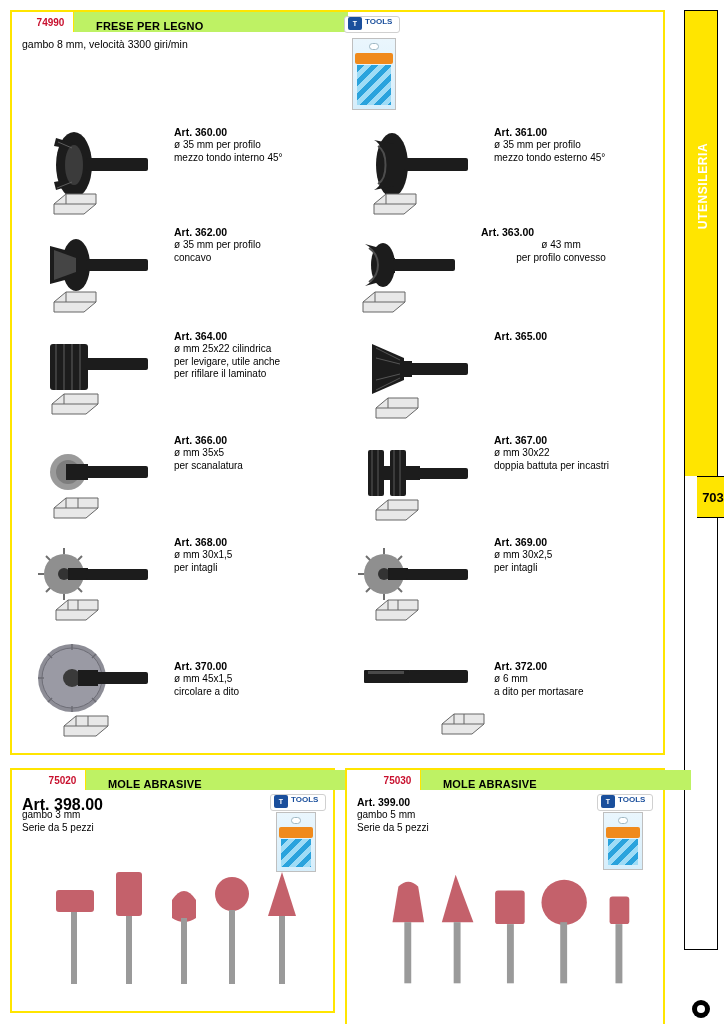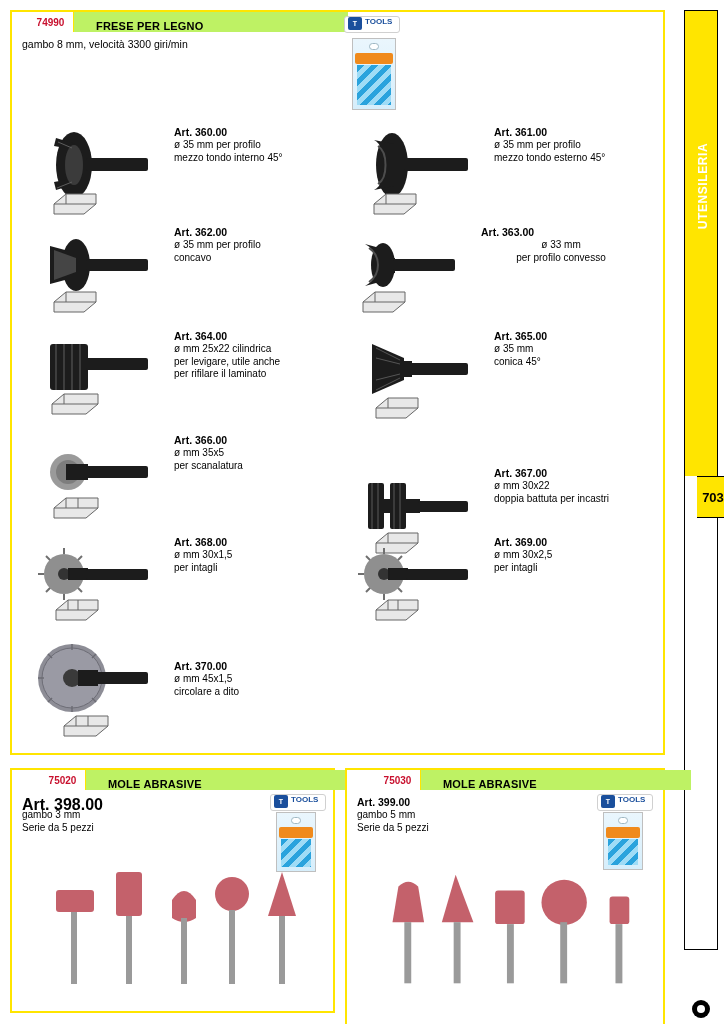--- a/index.html
+++ b/index.html
@@ -276,21 +276,21 @@
           </g>
           <path d="M38 28 C50 36, 50 54, 38 62" fill="none" stroke="#4d4d4d" stroke-width="2"></path>
           <g transform="translate(30,68)" fill="#e8e8e8" stroke="#666" stroke-width="1">
             <path d="M2 14 L14 4 L44 4 L44 14 L32 24 L2 24 Z"></path>
             <path d="M14 4 L14 14 L2 14" fill="none"></path>
             <path d="M44 14 L14 14" fill="none"></path>
           </g>
         </svg>
       </div>
       <div class="art">Art. 363.00</div>
-      <div class="desc" style="white-space:pre-line">ø 33 mm
+      <div class="desc" style="white-space:pre-line">ø 43 mm
 per profilo convesso</div>
     </div>
 
     <div class="prod" style="left:12px; top:312px;">
       <div class="img">
         <svg viewBox="0 0 145 96" width="145" height="96">
           <g fill="#1c1c1c">
             <rect x="26" y="20" width="38" height="46" rx="3"></rect>
             <rect x="62" y="34" width="62" height="12" rx="2"></rect>
           </g>
@@ -328,22 +328,20 @@
               <path d="M32 66 L56 54"></path>
           </g>
           <g transform="translate(30,70)" fill="#e8e8e8" stroke="#666" stroke-width="1">
             <path d="M2 14 L14 4 L44 4 L44 14 L32 24 L2 24 Z"></path>
             <path d="M14 4 L14 14 L2 14" fill="none"></path>
             <path d="M44 14 L14 14" fill="none"></path>
           </g>
         </svg>
       </div>
       <div class="art">Art. 365.00</div>
-      <div class="desc" style="white-space:pre-line">ø 35 mm
-conica 45°</div>
     </div>
 
     <div class="prod" style="left:12px; top:416px;">
       <div class="img">
         <svg viewBox="0 0 145 96" width="145" height="96">
           <ellipse cx="44" cy="44" rx="18" ry="18" fill="#9a9a9a"></ellipse>
           <ellipse cx="44" cy="44" rx="12" ry="12" fill="#7d7d7d"></ellipse>
           <g fill="#1c1c1c">
             <rect x="42" y="36" width="22" height="16"></rect>
             <rect x="62" y="38" width="62" height="12" rx="2"></rect>
@@ -354,21 +352,21 @@
             <path d="M46 14 L14 14" fill="none"></path>
             <path d="M26 4 L26 14" fill="none"></path>
           </g>
         </svg>
       </div>
       <div class="art">Art. 366.00</div>
       <div class="desc" style="white-space:pre-line">ø mm 35x5
 per scanalatura</div>
     </div>
 
-    <div class="prod" style="left:332px; top:416px;margin-top:33px;">
+    <div class="prod" style="left:332px; top:416px;">
       <div class="img">
         <svg viewBox="0 0 145 96" width="145" height="96">
           <g fill="#1c1c1c">
             <rect x="24" y="22" width="16" height="46" rx="2"></rect>
             <rect x="46" y="22" width="16" height="46" rx="2"></rect>
             <rect x="38" y="38" width="12" height="14"></rect>
             <rect x="60" y="38" width="16" height="14"></rect>
             <rect x="74" y="40" width="50" height="11" rx="2"></rect>
           </g>
           <g stroke="#5a5a5a" stroke-width="1">
@@ -479,20 +477,40 @@
             <path d="M46 14 L14 14" fill="none"></path>
             <path d="M26 4 L26 14" fill="none"></path>
           </g>
         </svg>
       </div>
       <div class="art" style="top:28px">Art. 370.00</div>
       <div class="desc" style="top:41px; white-space:pre-line">ø mm 45x1,5
 circolare a dito</div>
     </div>
 
+    <div class="prod" style="left:332px; top:620px; height:110px;">
+      <div class="img" style="height:110px">
+        <svg viewBox="0 0 145 110" width="145" height="110">
+          <g fill="#1c1c1c">
+            <rect x="20" y="38" width="46" height="13" rx="1"></rect>
+            <rect x="64" y="38" width="60" height="13" rx="2"></rect>
+          </g>
+          <rect x="24" y="39" width="36" height="3" fill="#4a4a4a"></rect>
+          <g transform="translate(96,78)" fill="#e8e8e8" stroke="#666" stroke-width="1">
+            <path d="M2 14 L14 4 L44 4 L44 14 L32 24 L2 24 Z"></path>
+            <path d="M14 4 L14 14 L2 14" fill="none"></path>
+            <path d="M44 14 L14 14" fill="none"></path>
+            <path d="M24 4 L24 14" fill="none"></path>
+          </g>
+        </svg>
+      </div>
+      <div class="art" style="top:28px">Art. 372.00</div>
+      <div class="desc" style="top:41px; white-space:pre-line">ø 6 mm
+a dito per mortasare</div>
+    </div>
 
   </div>
 
   <div class="frame frame-bl">
     <div class="hdr hdr-sub">
       <div class="code">75020</div>
       <div class="title">MOLE ABRASIVE</div>
     </div>
 
     <div style="position:absolute; left:10px; top:26px; font-size:16px; font-weight:bold;">Art. 398.00</div>

